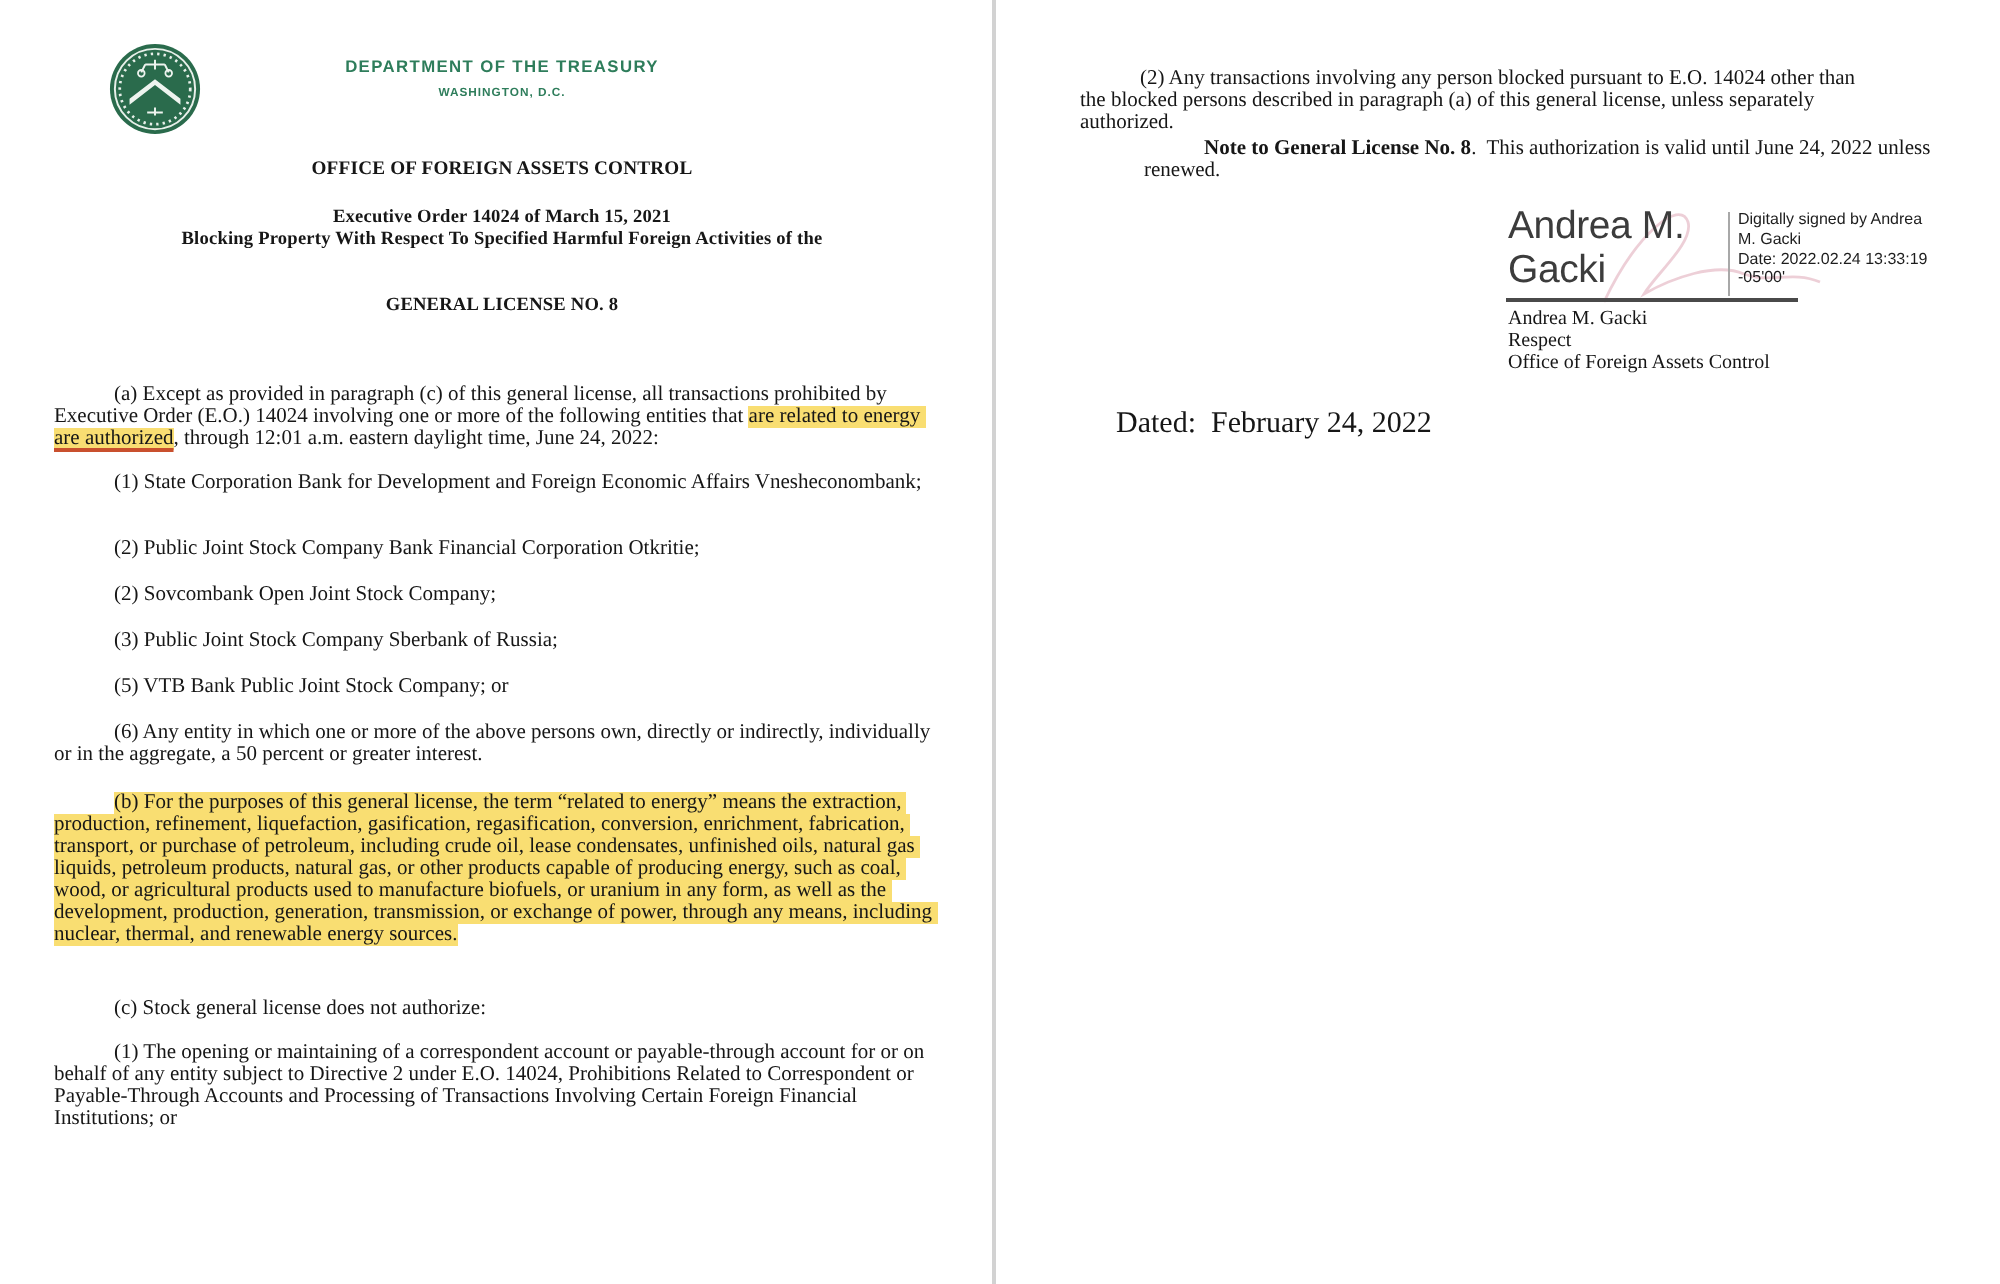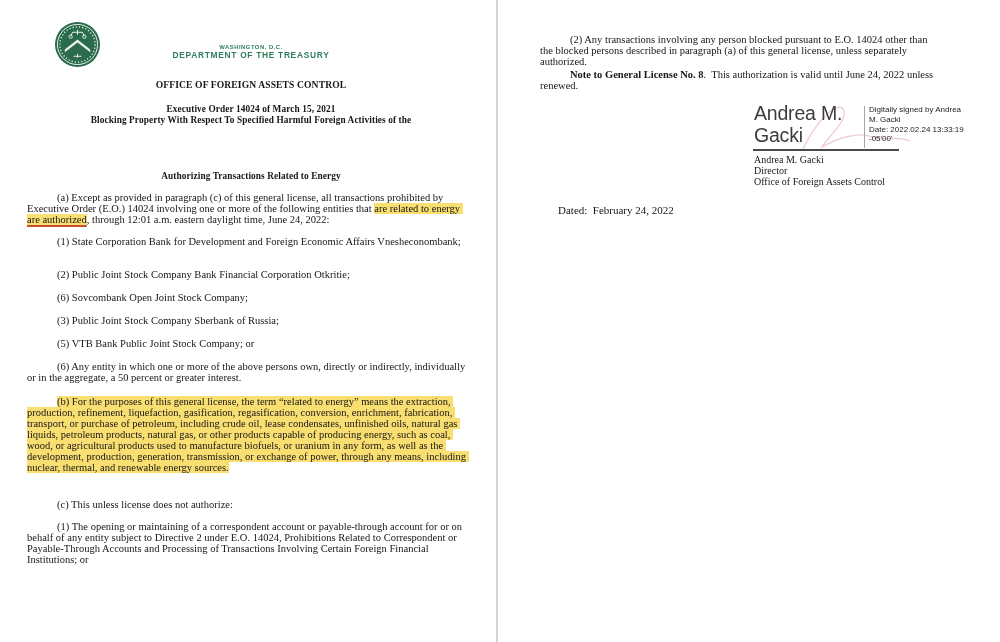--- a/index.html
+++ b/index.html
@@ -21,21 +21,21 @@
   .letterhead-dept{font-family:"Liberation Sans","DejaVu Sans",sans-serif;font-weight:bold;
       color:var(--letterhead-green,#2e7d5b);font-size:8.4px;letter-spacing:0.7px;line-height:10px;}
   .letterhead-city{font-family:"Liberation Sans","DejaVu Sans",sans-serif;font-weight:bold;
       color:var(--letterhead-green,#2e7d5b);font-size:5.9px;letter-spacing:0.5px;line-height:7px;}
   .sig-name{font-family:"Liberation Sans","DejaVu Sans",sans-serif;font-size:19.5px;line-height:22px;
       color:var(--signature-gray,#3c3c3c);letter-spacing:-0.2px;}
   .digital{font-family:"Liberation Sans","DejaVu Sans",sans-serif;font-size:8px;line-height:9.8px;color:#1d1d1d;}
   .vline{width:1px;background:#a8a8a8;}
   .sig-rule{height:2px;background:#4a4a4a;}
   .printed{font-size:10px;line-height:11.2px;}
-  .dated{font-size:11px;white-space:pre-wrap;}
+  .dated{font-size:15px;white-space:pre-wrap;}
 </style>
 </head>
 <body>
 
 <div class="canvas">
 
   <div class="page page-left">
 
     <div class="abs" style="left:27px;top:21px;width:47px;height:47px;">
       <svg width="47" height="47" viewBox="0 0 48 48">
@@ -43,78 +43,78 @@
         <circle cx="24" cy="24" r="20.5" fill="none" stroke="#e8f0ea" stroke-width="1"></circle>
         <circle cx="24" cy="24" r="18" fill="none" stroke="#e8f0ea" stroke-width="1.4" stroke-dasharray="1.2,2.1"></circle>
         <path d="M11 29 L24 19 L37 29 L37 32 L24 22 L11 32 Z" fill="#eef4ef"></path>
         <path d="M24 9 v5 M19 11.5 h10 M19 11.5 l-2 4 M29 11.5 l2 4" stroke="#eef4ef" stroke-width="1" fill="none"></path>
         <circle cx="17" cy="16" r="1.7" fill="none" stroke="#eef4ef" stroke-width="0.9"></circle>
         <circle cx="31" cy="16" r="1.7" fill="none" stroke="#eef4ef" stroke-width="0.9"></circle>
         <path d="M20 36 h8 M24 33.5 v4" stroke="#eef4ef" stroke-width="1" fill="none"></path>
       </svg>
     </div>
 
-    <div class="abs center letterhead-dept" style="top:50px;">DEPARTMENT OF THE TREASURY</div>
+    <div class="abs center letterhead-dept" style="top:28px;">DEPARTMENT OF THE TREASURY</div>
     <div class="abs center letterhead-city" style="top:44px;">WASHINGTON, D.C.</div>
 
     <div class="abs center heading" style="top:79px;font-size:9.6px;">OFFICE OF FOREIGN ASSETS CONTROL</div>
 
     <div class="abs center" style="top:104px;">
       <div class="heading">
           <div>Executive Order 14024 of March 15, 2021</div>
           <div>Blocking Property With Respect To Specified Harmful Foreign Activities of the</div>
         </div>
     </div>
 
+    <div class="abs center heading" style="top:148px;">GENERAL LICENSE NO. 8</div>
 
-    <div class="abs center heading" style="top:171px;">Authorizing Transactions Related to Energy</div>
 
     <div class="abs para indent" style="top:192px;width:448px;"><span>(a) Except as provided in paragraph (c) of this general license, all transactions prohibited by Executive Order (E.O.) 14024 involving one or more of the following entities that </span><span class="hl">are related to energy </span><span class="hl ul">are authorized</span><span>, through 12:01 a.m. eastern daylight time, June 24, 2022:</span></div>
 
     <div class="abs para indent" style="top:236px;width:448px;">(1) State Corporation Bank for Development and Foreign Economic Affairs Vnesheconombank;</div>
     <div class="abs para indent" style="top:269px;width:448px;">(2) Public Joint Stock Company Bank Financial Corporation Otkritie;</div>
-    <div class="abs para indent" style="top:292px;width:448px;">(6) Sovcombank Open Joint Stock Company;</div>
+    <div class="abs para indent" style="top:292px;width:448px;">(2) Sovcombank Open Joint Stock Company;</div>
     <div class="abs para indent" style="top:315px;width:448px;">(3) Public Joint Stock Company Sberbank of Russia;</div>
     <div class="abs para indent" style="top:338px;width:448px;">(5) VTB Bank Public Joint Stock Company; or</div>
     <div class="abs para indent" style="top:361px;width:448px;">(6) Any entity in which one or more of the above persons own, directly or indirectly, individually or in the aggregate, a 50 percent or greater interest.</div>
 
     <div class="abs para indent" style="top:396px;width:448px;"><span class="hl">(b) For the purposes of this general license, the term “related to energy” means the extraction, production, refinement, liquefaction, gasification, regasification, conversion, enrichment, fabrication, transport, or purchase of petroleum, including crude oil, lease condensates, unfinished oils, natural gas liquids, petroleum products, natural gas, or other products capable of producing energy, such as coal, wood, or agricultural products used to manufacture biofuels, or uranium in any form, as well as the development, production, generation, transmission, or exchange of power, through any means, including nuclear, thermal, and renewable energy sources.</span></div>
 
-    <div class="abs para indent" style="top:499px;width:448px;">(c) This unless license does not authorize:</div>
+    <div class="abs para indent" style="top:499px;width:448px;">(c) Stock general license does not authorize:</div>
 
     <div class="abs para indent" style="top:521px;width:448px;">(1) The opening or maintaining of a correspondent account or payable-through account for or on behalf of any entity subject to Directive 2 under E.O. 14024, Prohibitions Related to Correspondent or Payable-Through Accounts and Processing of Transactions Involving Certain Foreign Financial Institutions; or</div>
   </div>
 
   <div class="divider"></div>
 
   <div class="page page-right">
 
     <div class="abs para indent" style="top:34px;width:402px;">(2) Any transactions involving any person blocked pursuant to E.O. 14024 other than the blocked persons described in paragraph (a) of this general license, unless separately authorized.</div>
 
-    <div class="abs para indent" style="top:69px;width:402px;"><span class="b">Note to General License No. 8</span><span>.  This authorization is valid until June 24, 2022 unless renewed.</span></div>
+    <div class="abs para indent" style="top:69px;width:402px;margin-left:32px;"><span class="b">Note to General License No. 8</span><span>.  This authorization is valid until June 24, 2022 unless renewed.</span></div>
 
     <svg class="abs" style="left:248px;top:97px;" width="135" height="58" viewBox="0 0 135 58">
       <path d="M14 54 C 30 20, 52 2, 56 14 C 59 24, 40 40, 34 50 C 48 42, 70 34, 84 40 C 96 45, 108 38, 122 44" fill="none" stroke="var(--flourish-pink,#DFA8B6)" stroke-width="1.4" opacity="0.55"></path>
     </svg>
 
     <div class="abs sig-name" style="left:214px;top:102px;width:112px;">Andrea M. Gacki</div>
 
     <div class="abs vline" style="left:324px;top:106px;height:42px;"></div>
 
     <div class="abs digital" style="left:329px;top:105px;width:118px;">
         <div>Digitally signed by Andrea</div>
         <div>M. Gacki</div>
         <div>Date: 2022.02.24 13:33:19</div>
         <div>-05'00'</div>
       </div>
 
     <div class="abs sig-rule" style="left:213px;top:149px;width:146px;"></div>
 
     <div class="abs printed" style="left:214px;top:154px;width:188px;">
       <div>Andrea M. Gacki</div>
-      <div>Director</div>
+      <div>Respect</div>
       <div>Office of Foreign Assets Control</div>
     </div>
 
     <div class="abs dated" style="left:18px;top:204px;">Dated:  February 24, 2022</div>
   </div>
 
 </div>
 
 </body></html>

